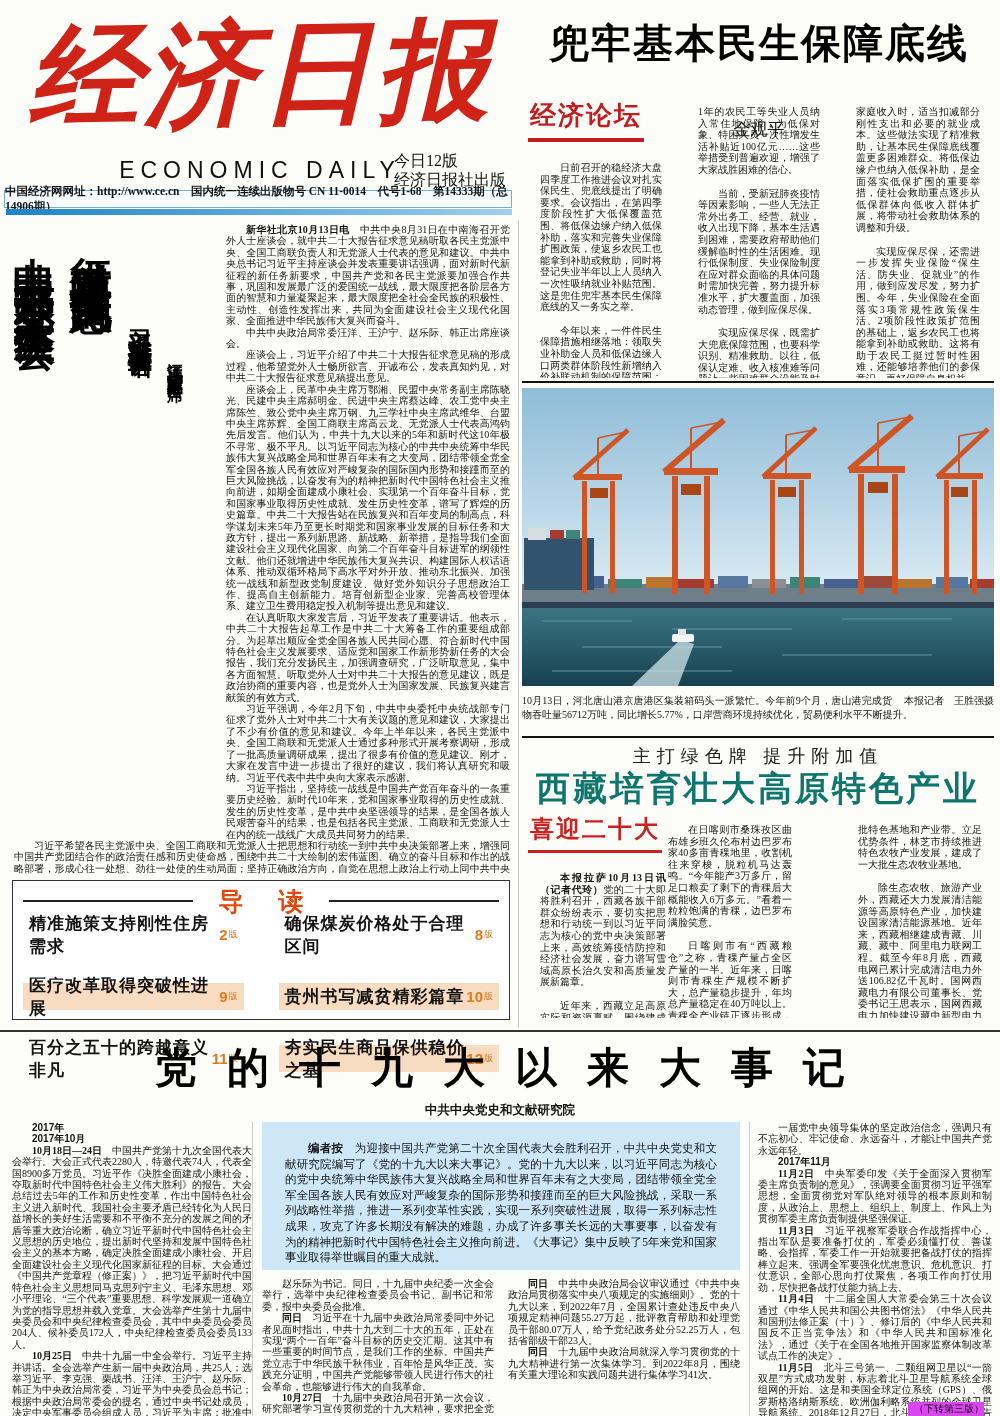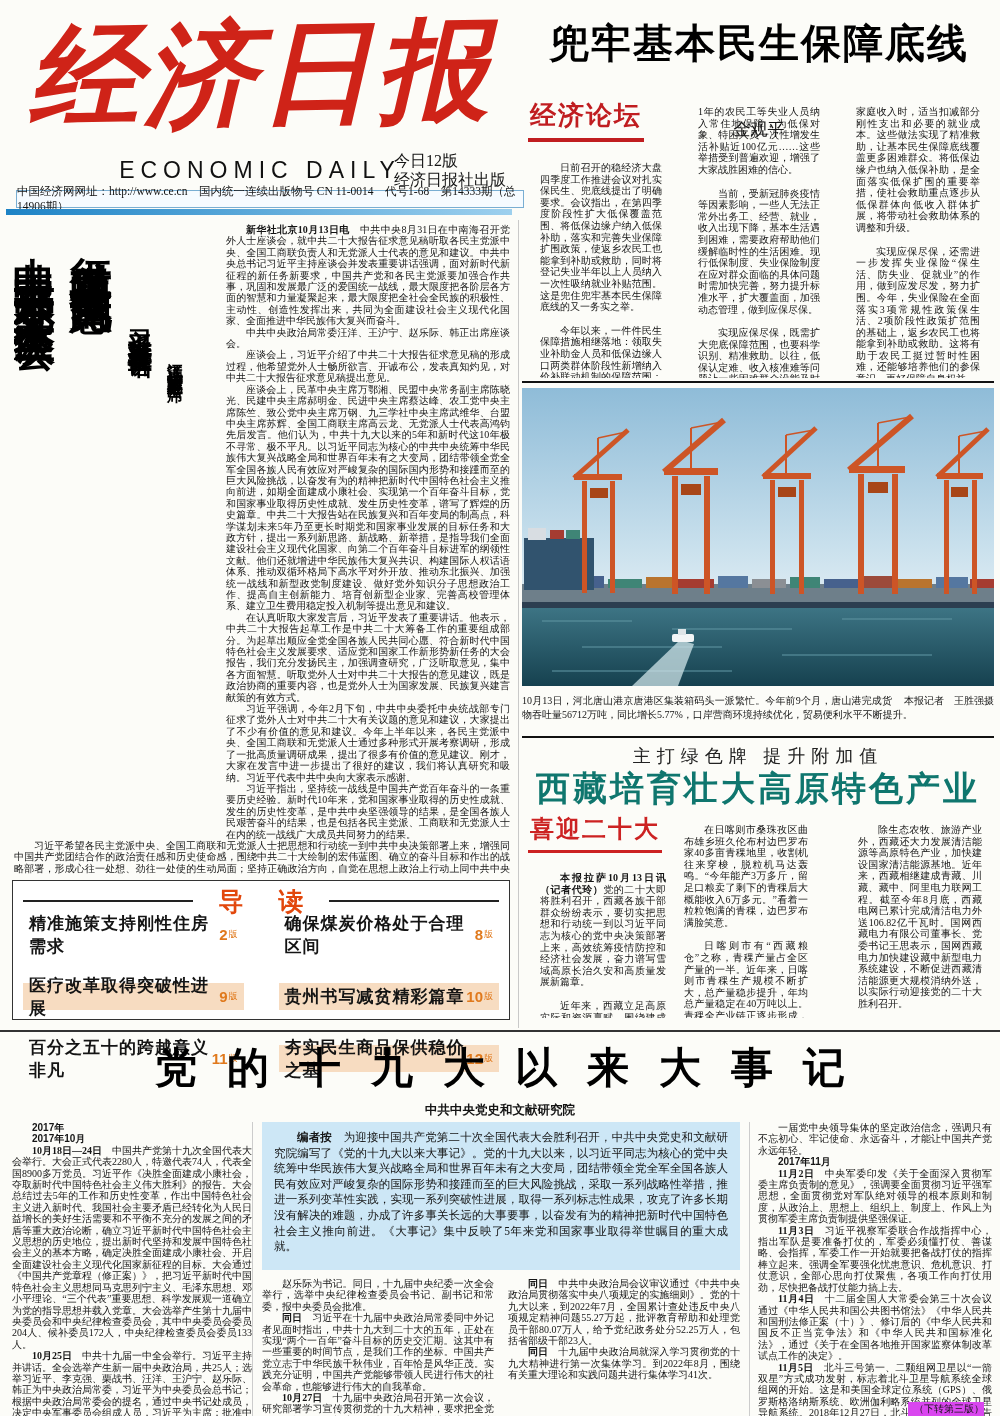--- a/index.html
+++ b/index.html
@@ -13,22 +13,22 @@
     letter-spacing:4px;transform:rotate(-1deg);}
   .date-row{position:absolute;left:14px;top:150px;width:492px;height:38px;}
   .date-left{position:absolute;left:0;top:0;}
   .date-main{font-size:14px;font-weight:bold;}
   .date-main .day{font-size:30px;font-weight:900;font-family:"Liberation Sans",sans-serif;vertical-align:-3px;}
   .date-main .wd{margin-left:8px;font-weight:bold;}
   .lunar{font-size:13px;font-style:italic;margin-top:1px;}
   .english{position:absolute;left:50%;top:7px;transform:translateX(-50%);font-size:23px;letter-spacing:6px;
     font-family:"Liberation Sans",sans-serif;color:#111;white-space:nowrap;}
   .pub{position:absolute;right:0;top:1px;text-align:left;font-size:16px;line-height:19px;}
-  .info-box{position:absolute;left:16px;top:190px;width:506px;height:16px;border:1px solid #79aed2;
-    display:flex;align-items:center;justify-content:center;font-size:11.5px;font-weight:normal;background:#f6fbff;}
+  .info-box{position:absolute;left:4px;top:190px;width:506px;height:16px;border:1px solid #79aed2;
+    display:flex;align-items:center;justify-content:center;font-size:11.5px;font-weight:bold;background:#f6fbff;}
   .blue-bar{position:absolute;left:6px;top:209px;width:506px;height:6px;
     background:linear-gradient(90deg,#1d83c6,#9dd0ee);}
 
   
   .vsep{position:absolute;left:518px;top:220px;width:1px;height:808px;background:#c9c9c9;}
   #lead{position:absolute;left:14px;top:224px;width:496px;height:650px;overflow:hidden;}
   .h-block{float:left;width:200px;height:612px;margin-right:12px;display:flex;gap:9px;}
   .vc{writing-mode:vertical-rl;text-orientation:upright;font-family:"Liberation Sans",sans-serif;color:#000;}
   .vc1{font-size:42px;font-weight:900;letter-spacing:6px;width:48px;}
   .vc2{font-size:42px;font-weight:900;letter-spacing:3px;width:48px;}
@@ -67,33 +67,33 @@
   #photo{position:absolute;left:522px;top:388px;width:472px;height:298px;}
   #caption{position:absolute;left:522px;top:694px;width:472px;font-size:10px;line-height:13.5px;text-align:justify;}
   #caption .credit{float:right;margin-left:12px;}
 
   
   #tibet-kicker{position:absolute;left:522px;top:744px;width:472px;text-align:center;font-size:18px;
     letter-spacing:6px;color:#222;}
   #tibet-headline{position:absolute;left:522px;top:766px;width:472px;text-align:center;font-size:34px;
     font-weight:900;letter-spacing:3px;color:#0f766e;}
   .tcol{position:absolute;top:812px;height:206px;overflow:hidden;}
-  .tcol1{left:528px;width:150px;} .tcol2{left:672px;width:148px;} .tcol3{left:846px;width:148px;}
+  .tcol1{left:528px;width:150px;} .tcol2{left:656px;width:148px;} .tcol3{left:846px;width:148px;}
   .tibet-label{display:inline-block;font-family:"Liberation Sans",sans-serif;font-size:24px;font-weight:900;
     color:#cc2222;border-bottom:3px solid #cc2222;padding:1px 2px 5px;margin:0 0 7px;letter-spacing:2px;}
 
   
   #memo-head{position:absolute;left:0;top:1040px;width:1000px;text-align:center;
     font-family:"Liberation Sans",sans-serif;font-weight:900;font-size:42px;letter-spacing:30px;text-indent:30px;color:#000;}
   #memo-src{position:absolute;left:0;top:1102px;width:1000px;text-align:center;font-size:12.5px;font-weight:bold;}
   .memo-col{position:absolute;top:1122px;height:294px;overflow:hidden;}
   #mcol1{left:12px;width:240px;}
   #mnote{position:absolute;left:262px;top:1122px;width:478px;height:148px;box-sizing:border-box;
     background:#cde7f6;padding:8px 12px;overflow:hidden;}
-  #mnote p{margin:0;font-size:11.5px;line-height:15.6px;text-align:justify;text-indent:2em;}
+  #mnote p{margin:11px;font-size:11.5px;line-height:15.6px;text-align:justify;text-indent:2em;}
   #mcolA{left:262px;top:1278px;width:232px;height:138px;}
   #mcolB{left:508px;top:1278px;width:232px;height:138px;}
   #mcol4{left:758px;width:234px;}
   .memo-col p, #mcolA p, #mcolB p{margin:0;font-size:10px;line-height:11.4px;text-align:justify;text-indent:2em;}
   .yr{text-align:center;font-family:"Liberation Sans",sans-serif;font-weight:900;font-size:17px;margin:2px 0 8px;text-indent:0;}
   .mo{text-align:center;font-family:"Liberation Sans",sans-serif;font-weight:900;font-size:15px;margin:5px 0 7px;text-indent:0;}
   .mrule{position:absolute;top:1122px;width:1px;height:294px;background:#ccc;}
   .turn{position:absolute;right:8px;bottom:0;background:#d946ef;font-size:10px;padding-left:6px;}
 </style>
 </head>
@@ -315,20 +315,21 @@
       <span class="tibet-label">喜迎二十大</span>
       <p class="smallp"><b class="d">本报拉萨10月13日讯（记者代玲）</b><span>党的二十大即将胜利召开，西藏各族干部群众纷纷表示，要切实把思想和行动统一到以习近平同志为核心的党中央决策部署上来，高效统筹疫情防控和经济社会发展，奋力谱写雪域高原长治久安和高质量发展新篇章。</span></p>
       <p class="smallp">近年来，西藏立足高原实际和资源禀赋，围绕建成高原特色农产品基地、清洁能源基地等目标，培育壮大高原特色产业，主打绿色牌，着力创建高原经济高质量发展先行区。</p>
     </div>
     <div class="tcol tcol2">
       <p class="smallp">在日喀则市桑珠孜区曲布雄乡班久伦布村边巴罗布家40多亩青稞地里，收割机往来穿梭，脱粒机马达轰鸣。“今年能产3万多斤，留足口粮卖了剩下的青稞后大概能收入6万多元。”看着一粒粒饱满的青稞，边巴罗布满脸笑意。</p>
       <p class="smallp">日喀则市有“西藏粮仓”之称，青稞产量占全区产量的一半。近年来，日喀则市青稞生产规模不断扩大，总产量稳步提升，年均总产量稳定在40万吨以上。青稞全产业链正逐步形成，产品附加值不断提高，青稞产业蓬勃发展。</p>
       <p class="smallp">在培育壮大高原特色农牧产业方面，西藏鼓励支持各地市“各出各的优势牌”“各上各的特色菜”，推动建设一</p>
     </div>
     <div class="tcol tcol3">
+      <p class="smallp cont">批特色基地和产业带。立足优势条件，林芝市持续推进特色农牧产业发展，建成了一大批生态农牧业基地。</p>
       <p class="smallp">除生态农牧、旅游产业外，西藏还大力发展清洁能源等高原特色产业，加快建设国家清洁能源基地。近年来，西藏相继建成青藏、川藏、藏中、阿里电力联网工程。截至今年8月底，西藏电网已累计完成清洁电力外送106.82亿千瓦时。国网西藏电力有限公司董事长、党委书记王思表示，国网西藏电力加快建设藏中新型电力系统建设，不断促进西藏清洁能源更大规模消纳外送，以实际行动迎接党的二十大胜利召开。</p>
     </div>
   </section>
 
   <div class="hrule" style="left:0px;top:1030px;width:1000px;height:1.5px;background:#333;"></div>
 
   <section>
     <h2 id="memo-head" style="margin:0;">党的十九大以来大事记</h2>
     <div id="memo-src">中共中央党史和文献研究院</div>
 

